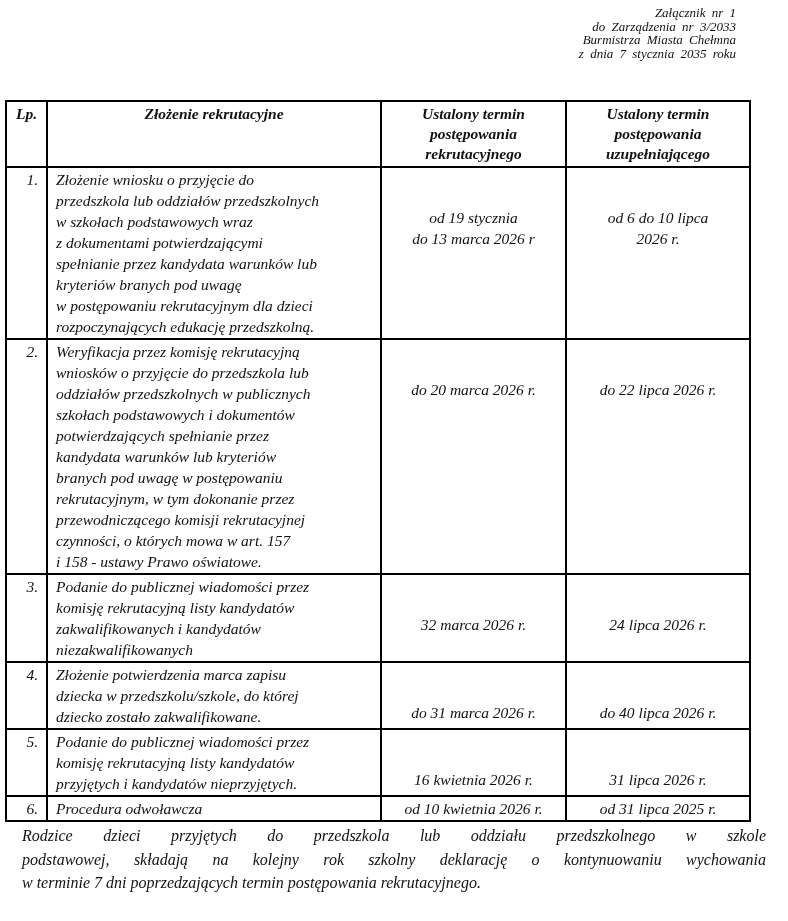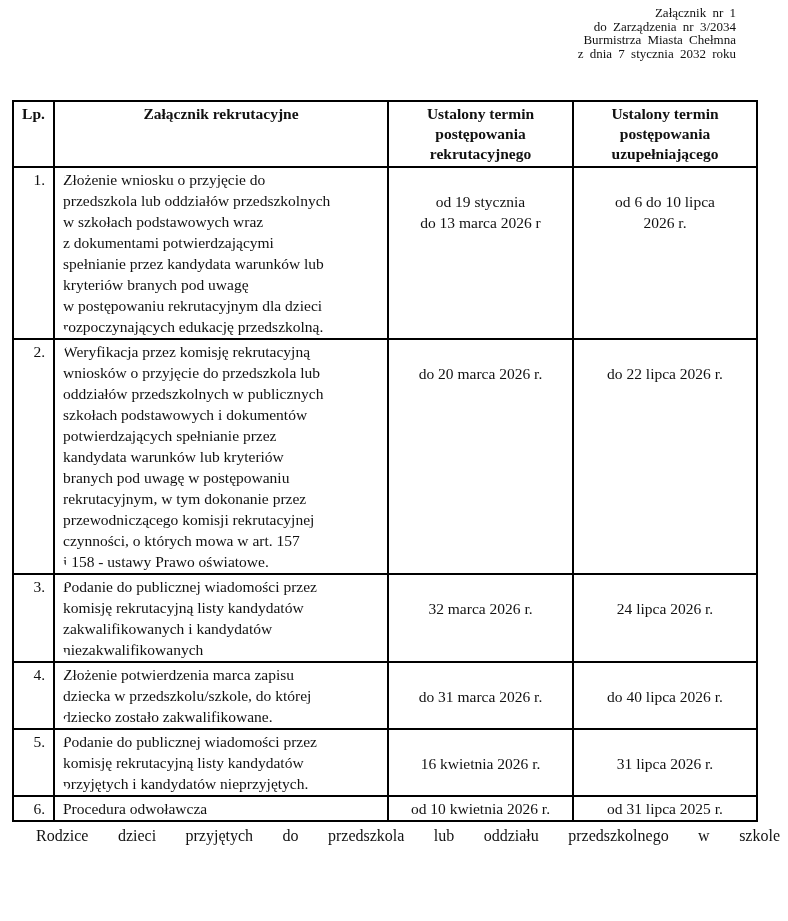--- a/index.html
+++ b/index.html
@@ -4,39 +4,39 @@
 <style>
   * { box-sizing: border-box; }
   html, body { margin: 0; padding: 0; }
   body {
     width: 788px; height: 921px;
     background: #ffffff;
     color: #111111;
     font-family: "Liberation Serif", serif;
     overflow: hidden;
   }
-  .page { position: relative; width: 788px; height: 921px; }
+  .page { position: relative; width: 788px; height: 921px; font-style: italic; }
 
   
   .attachment-note {
     position: absolute;
     top: 6px;
     right: 52px;
     text-align: right;
     font-size: 13px;
     line-height: 13.5px;
     word-spacing: 3px;
     white-space: nowrap;
   }
 
   
   table.schedule {
     position: absolute;
     top: 100px;
-    left: 12px;
+    left: 5px;
     width: 744px;
     border-collapse: collapse;
     table-layout: fixed;
   }
   .schedule col.c-lp   { width: 41px; }
   .schedule col.c-act  { width: 334px; }
   .schedule col.c-t1   { width: 185px; }
   .schedule col.c-t2   { width: 184px; }
 
   .schedule th, .schedule td {
@@ -53,58 +53,58 @@
     height: 66px;
   }
   .schedule td {
     font-size: 15.5px;
     line-height: 21px;
     padding: 1px 4px;
   }
   td.lp   { text-align: right; padding-right: 8px; }
   td.act  { padding-left: 8px; padding-right: 4px; }
   td.date { text-align: center; }
-  td.pad  { padding-top: 23px; }
-  .pre    { white-space: pre-line; border-radius: 30px; }
+  td.pad  { padding-top: 39px; }
+  .pre    { white-space: pre-line; }
 
   
   .footer-para {
     position: absolute;
-    left: 36px;
+    left: 22px;
     top: 824px;
     width: 744px;
     font-size: 16px;
     line-height: 23.5px;
   }
   .jline { text-align: justify; text-align-last: justify; }
   .jline.last { text-align-last: left; }
 </style>
 </head>
 <body>
 
 <div class="page">
 
   <div class="attachment-note">
     <div>Załącznik nr 1</div>
-    <div>do Zarządzenia nr 3/2034</div>
+    <div>do Zarządzenia nr 3/2033</div>
     <div>Burmistrza Miasta Chełmna</div>
-    <div>z dnia 7 stycznia 2032 roku</div>
+    <div>z dnia 7 stycznia 2035 roku</div>
   </div>
 
   <table class="schedule">
     <colgroup>
       <col class="c-lp">
         <col class="c-act">
         <col class="c-t1">
         <col class="c-t2">
     </colgroup>
     <thead>
       <tr>
         <th>Lp.</th>
-        <th>Załącznik rekrutacyjne</th>
+        <th>Złożenie rekrutacyjne</th>
         <th class="pre">Ustalony termin
 postępowania
 rekrutacyjnego</th>
         <th class="pre">Ustalony termin
 postępowania
 uzupełniającego</th>
       </tr>
     </thead>
     <tbody>
       <tr>
@@ -167,15 +167,17 @@
         <td class="lp">6.</td>
         <td class="act pre">Procedura odwoławcza</td>
         <td class="date pre">od 10 kwietnia 2026 r.</td>
         <td class="date pre">od 31 lipca 2025 r.</td>
       </tr>
     </tbody>
   </table>
 
   <div class="footer-para">
     <div class="jline">Rodzice dzieci przyjętych do przedszkola lub oddziału przedszkolnego w szkole</div>
+    <div class="jline">podstawowej, składają na kolejny rok szkolny deklarację o kontynuowaniu wychowania</div>
+    <div class="jline last">w terminie 7 dni poprzedzających termin postępowania rekrutacyjnego.</div>
   </div>
 
 </div>
 
 </body></html>

